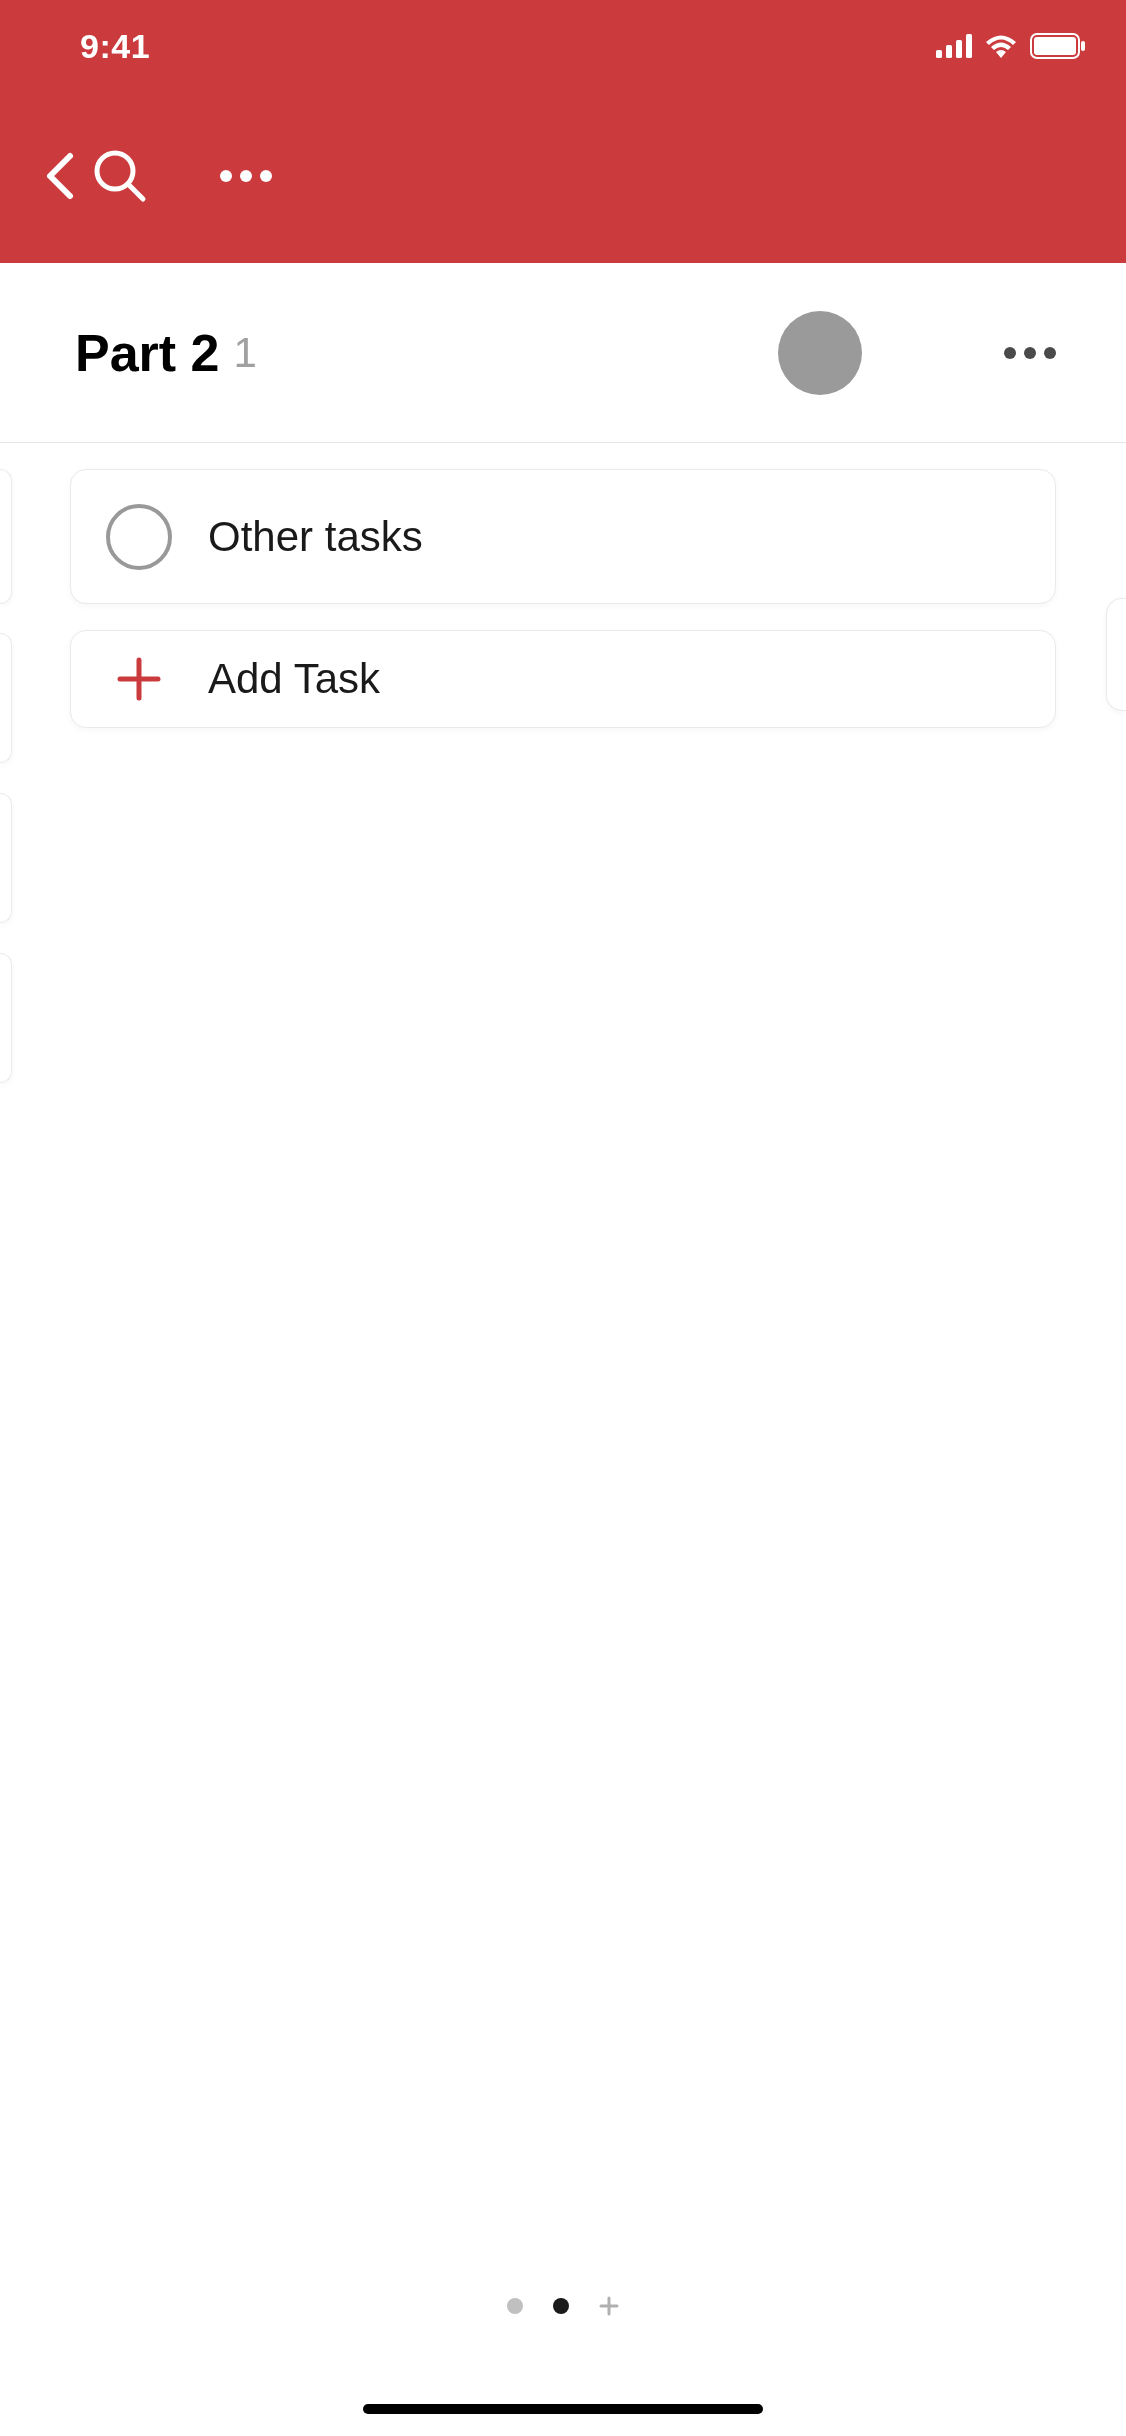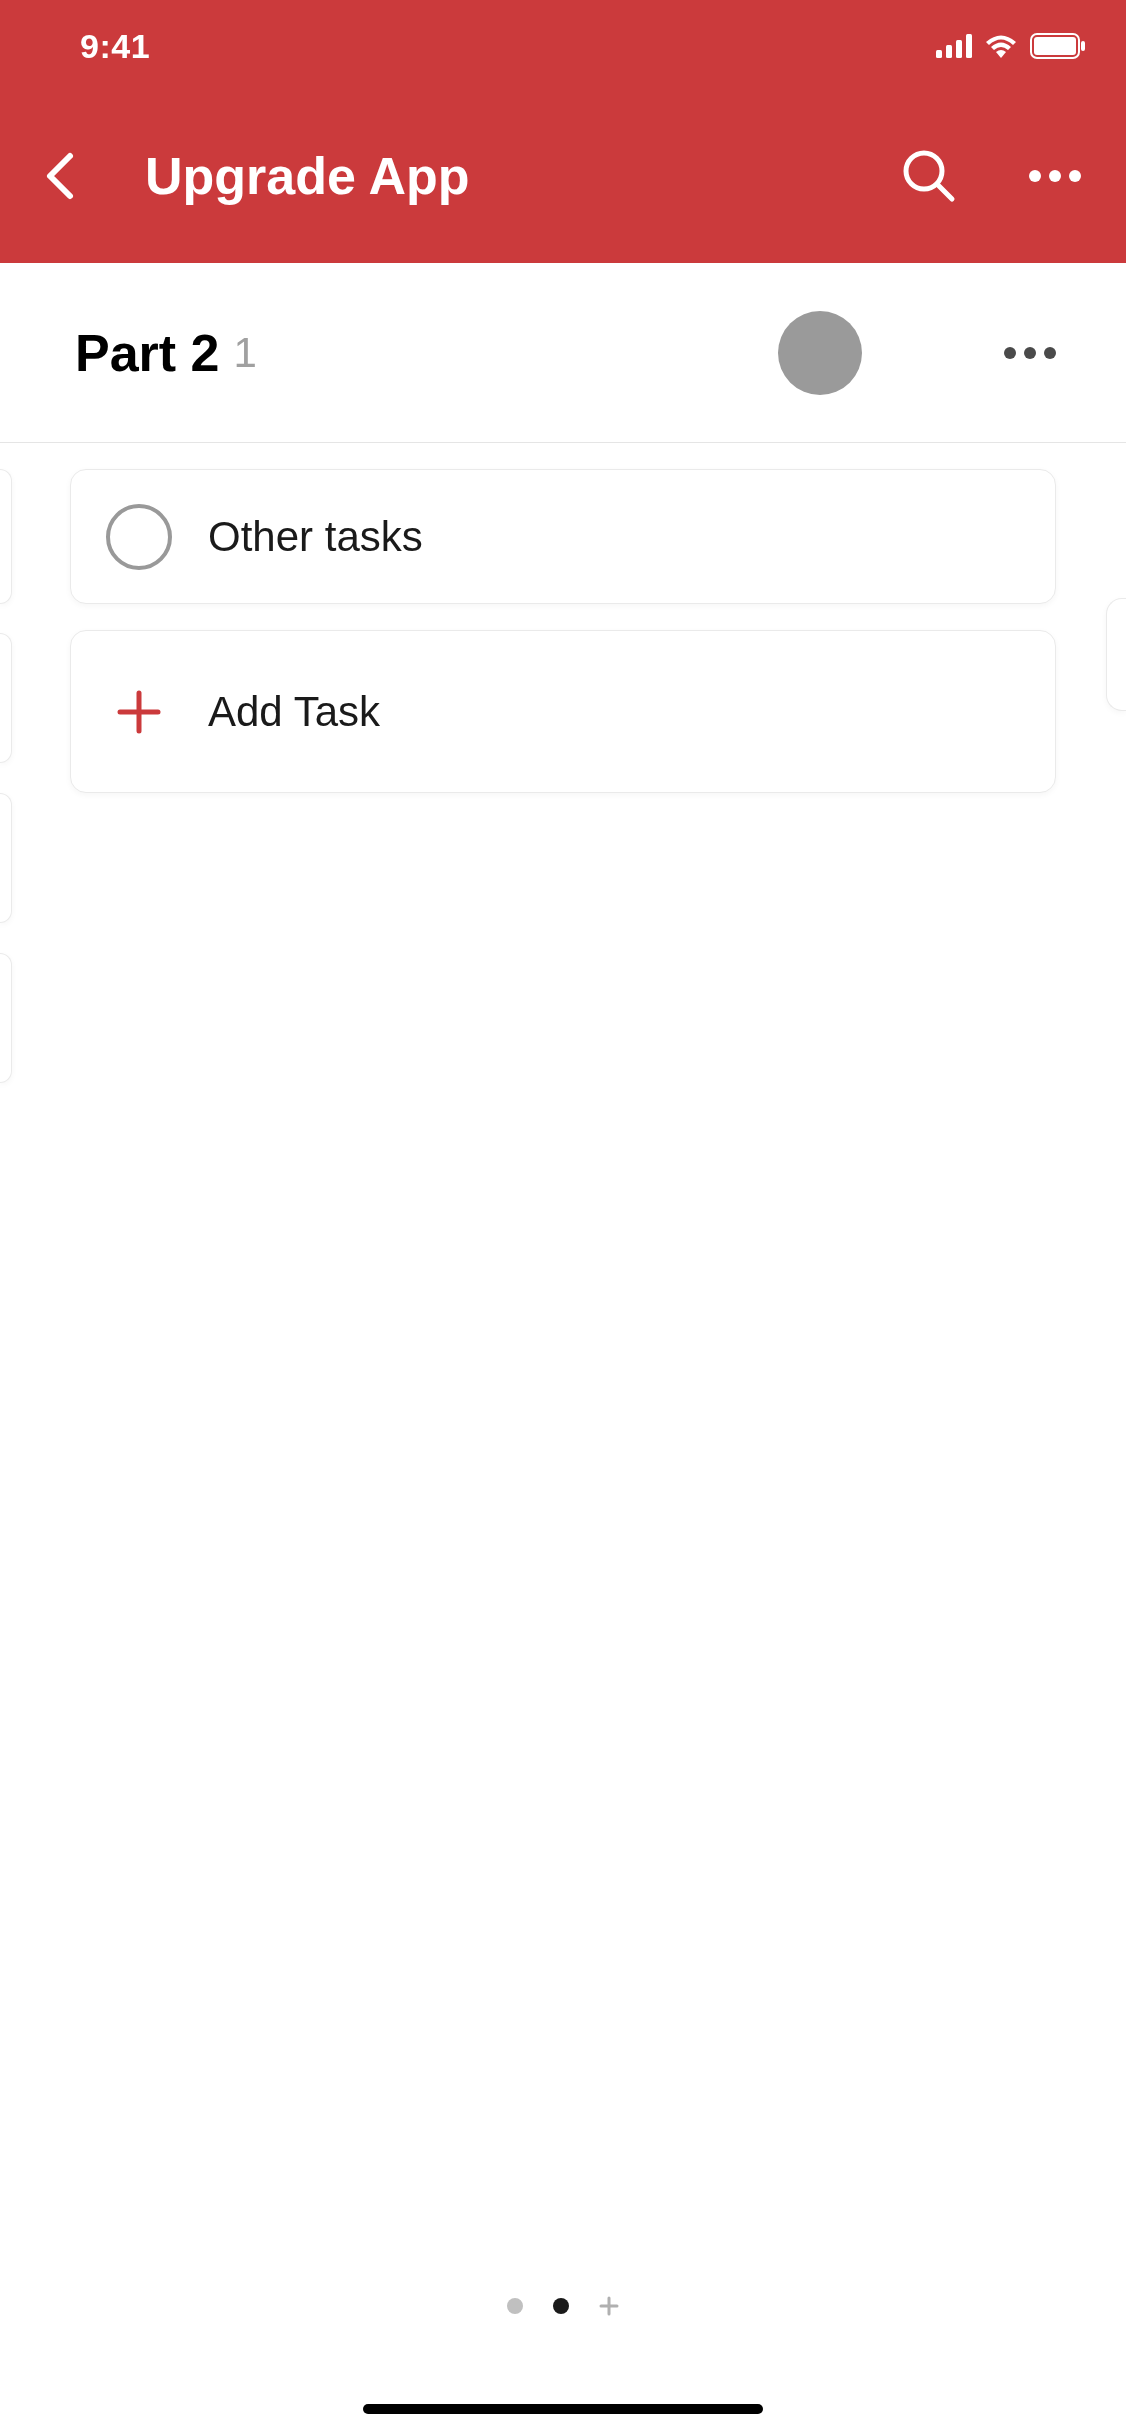--- a/index.html
+++ b/index.html
@@ -146,21 +146,21 @@
     .task-label {
       font-size: 42px;
       font-weight: 400;
       color: #1a1a1a;
       margin-left: 36px;
     }
     .add-task-card {
       background: #ffffff;
       border: 1px solid #eaeaea;
       border-radius: 16px;
-      height: 163px;
+      height: 98px;
       display: flex;
       align-items: center;
       padding: 4px 35px;
       box-shadow: 0 2px 6px rgba(0,0,0,0.04);
     }
     .add-icon {
       width: 66px;
       height: 66px;
       display: flex;
       align-items: center;
@@ -258,21 +258,20 @@
     </svg>
   </div>
 </div>
 
 <div class="nav-bar">
   <div class="back-button">
     <svg width="30" height="50" viewBox="0 0 30 50">
       <path d="M25 5 L5 25 L25 45" stroke="#ffffff" stroke-width="6" fill="none" stroke-linecap="round" stroke-linejoin="round"></path>
     </svg>
   </div>
-  <div class="nav-title">Upgrade App</div>
   <div class="nav-actions">
     <div class="search-button">
       <svg width="54" height="54" viewBox="0 0 54 54">
         <circle cx="22" cy="22" r="18" stroke="#ffffff" stroke-width="5" fill="none"></circle>
         <line x1="36" y1="36" x2="50" y2="50" stroke="#ffffff" stroke-width="5" stroke-linecap="round"></line>
       </svg>
     </div>
     <div class="more-button">
       <div class="more-dot"></div>
       <div class="more-dot"></div>

